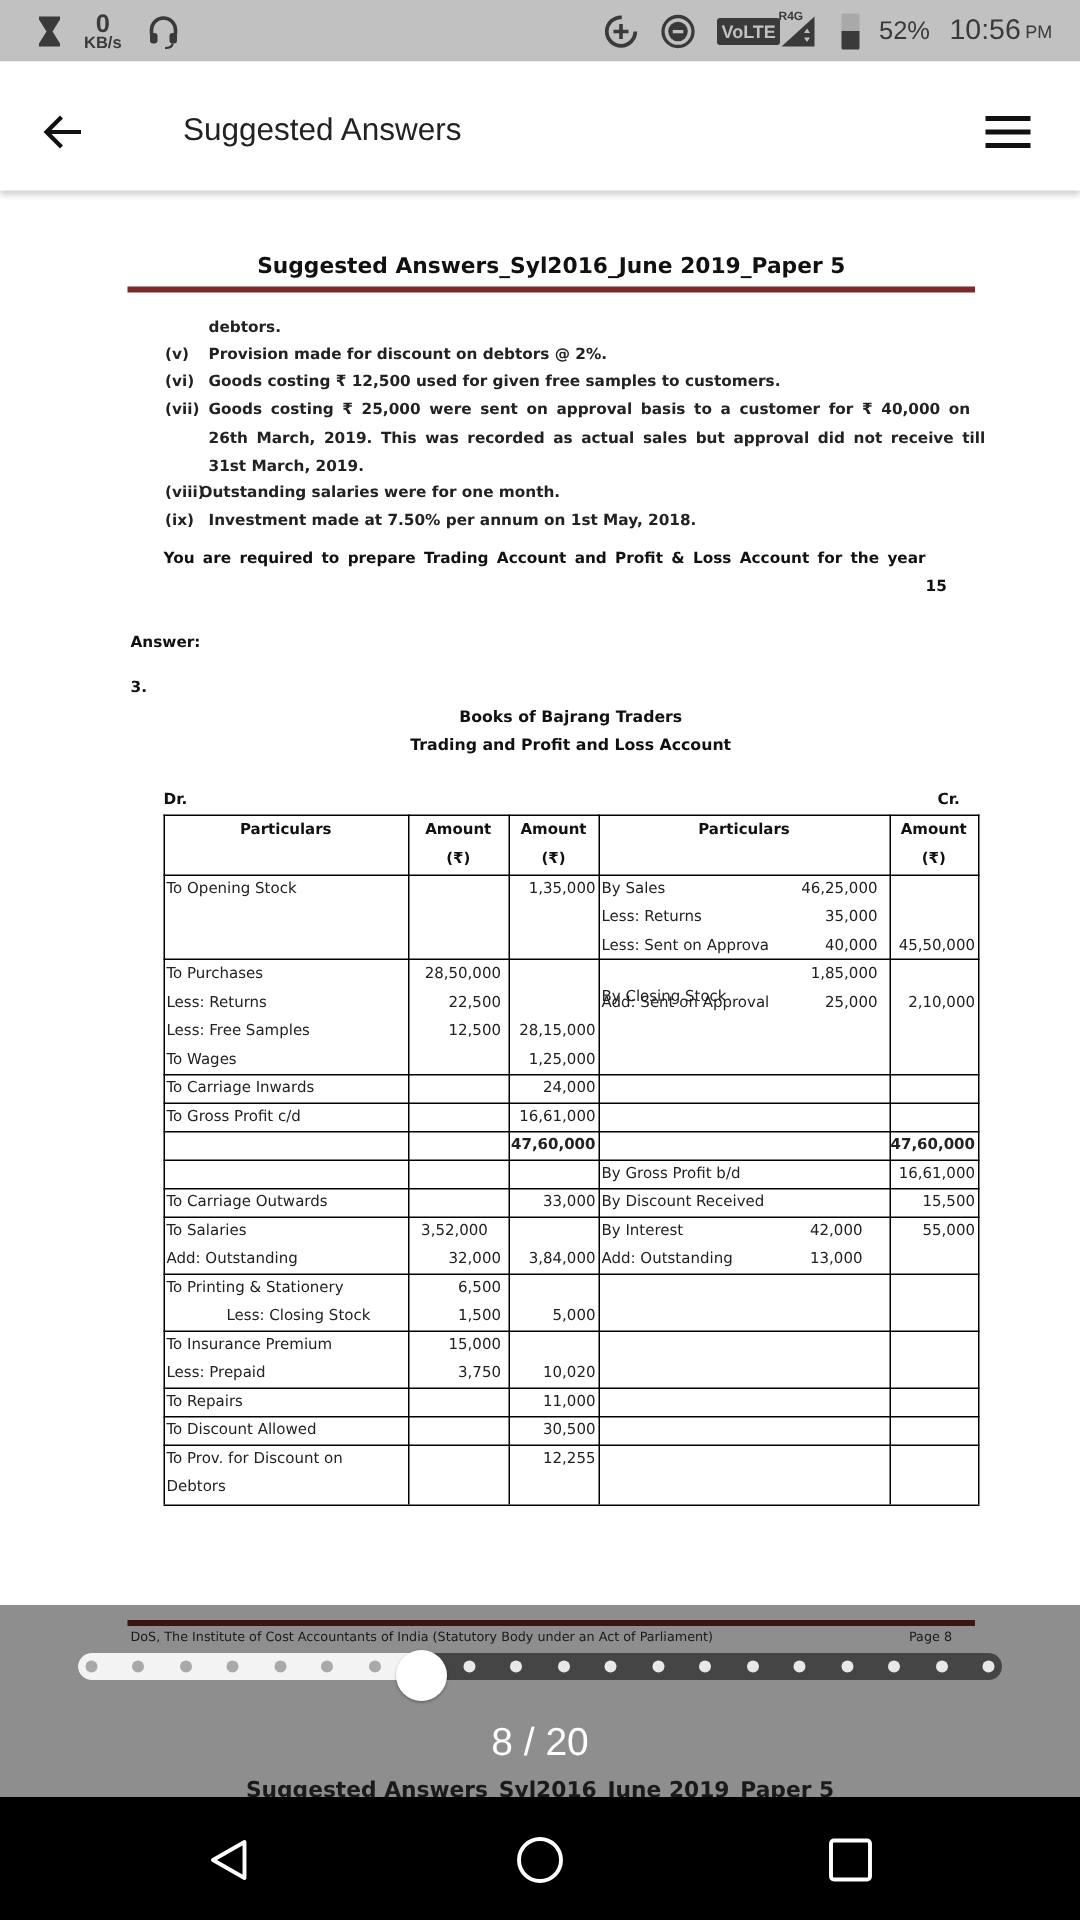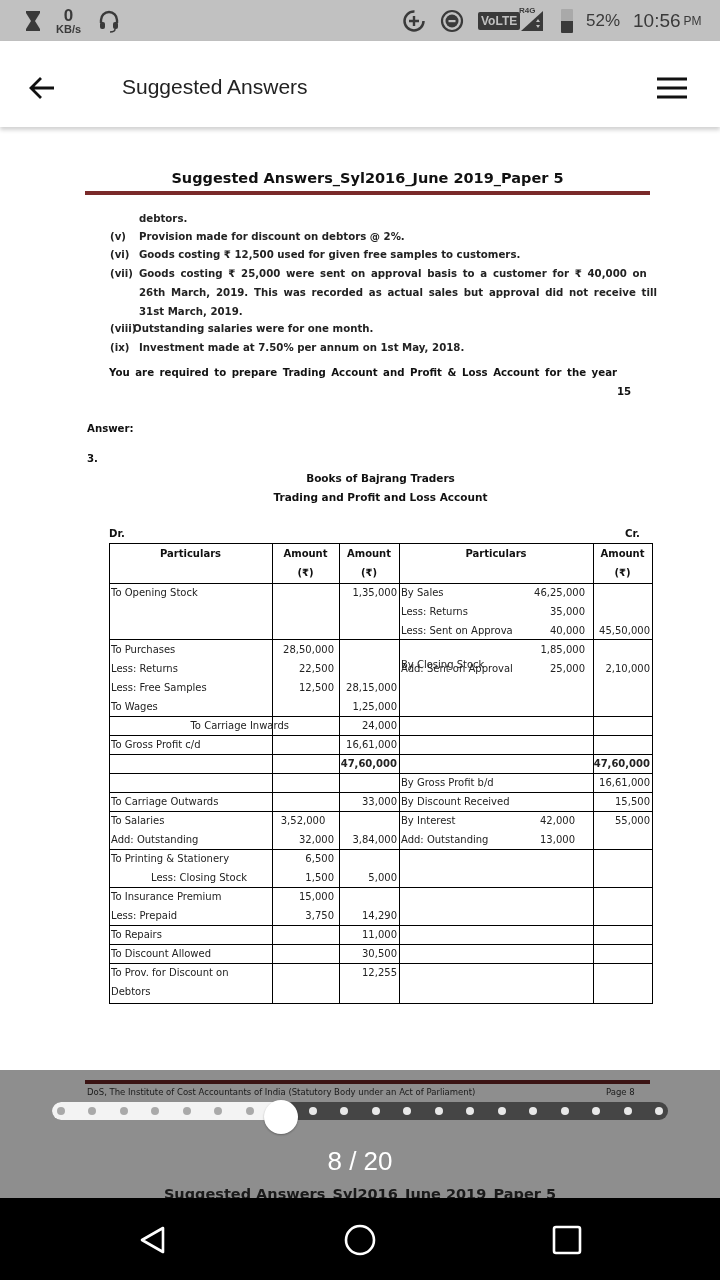--- a/index.html
+++ b/index.html
@@ -205,21 +205,21 @@
       <div class="cell r " style="left: 230px; top: 97px; width: 58px;"></div>
       <div class="cell" style="left: 2px; top: 116px; width: 160px;">Less: Returns</div>
       <div class="cell r" style="left: 163px; top: 116px; width: 62px;">22,500</div>
       <div class="cell r " style="left: 230px; top: 116px; width: 58px;"></div>
       <div class="cell" style="left: 2px; top: 135px; width: 160px;">Less: Free Samples</div>
       <div class="cell r" style="left: 163px; top: 135px; width: 62px;">12,500</div>
       <div class="cell r " style="left: 230px; top: 135px; width: 58px;">28,15,000</div>
       <div class="cell" style="left: 2px; top: 154px; width: 160px;">To Wages</div>
       <div class="cell r" style="left: 163px; top: 154px; width: 62px;"></div>
       <div class="cell r " style="left: 230px; top: 154px; width: 58px;">1,25,000</div>
-      <div class="cell" style="left: 20px; top: 173px; width: 160px; text-align: right;">To Carriage Inwards</div>
+      <div class="cell" style="left: 2px; top: 173px; width: 160px;">To Carriage Inwards</div>
       <div class="cell r" style="left: 163px; top: 173px; width: 62px;"></div>
       <div class="cell r " style="left: 230px; top: 173px; width: 58px;">24,000</div>
       <div class="cell" style="left: 2px; top: 192px; width: 160px;">To Gross Profit c/d</div>
       <div class="cell r" style="left: 163px; top: 192px; width: 62px;"></div>
       <div class="cell r " style="left: 230px; top: 192px; width: 58px;">16,61,000</div>
       <div class="cell" style="left: 2px; top: 211px; width: 160px;"></div>
       <div class="cell r" style="left: 163px; top: 211px; width: 62px;"></div>
       <div class="cell r b" style="left: 230px; top: 211px; width: 58px;">47,60,000</div>
       <div class="cell" style="left: 2px; top: 249px; width: 160px;">To Carriage Outwards</div>
       <div class="cell r" style="left: 163px; top: 249px; width: 62px;"></div>
@@ -234,21 +234,21 @@
       <div class="cell r" style="left: 163px; top: 306px; width: 62px;">6,500</div>
       <div class="cell r " style="left: 230px; top: 306px; width: 58px;"></div>
       <div class="cell" style="left: 2px; top: 325px; width: 160px; padding-left: 40px;">Less: Closing Stock</div>
       <div class="cell r" style="left: 163px; top: 325px; width: 62px;">1,500</div>
       <div class="cell r " style="left: 230px; top: 325px; width: 58px;">5,000</div>
       <div class="cell" style="left: 2px; top: 344px; width: 160px;">To Insurance Premium</div>
       <div class="cell r" style="left: 163px; top: 344px; width: 62px;">15,000</div>
       <div class="cell r " style="left: 230px; top: 344px; width: 58px;"></div>
       <div class="cell" style="left: 2px; top: 363px; width: 178px;">Less: Prepaid</div>
       <div class="cell r" style="left: 163px; top: 363px; width: 62px;">3,750</div>
-      <div class="cell r " style="left: 230px; top: 363px; width: 58px;">14,290</div>
+      <div class="cell r " style="left: 230px; top: 363px; width: 58px;">10,020</div>
       <div class="cell" style="left: 2px; top: 382px; width: 160px;">To Repairs</div>
       <div class="cell r" style="left: 163px; top: 382px; width: 62px;"></div>
       <div class="cell r " style="left: 230px; top: 382px; width: 58px;">11,000</div>
       <div class="cell" style="left: 2px; top: 401px; width: 160px;">To Discount Allowed</div>
       <div class="cell r" style="left: 163px; top: 401px; width: 62px;"></div>
       <div class="cell r " style="left: 230px; top: 401px; width: 58px;">30,500</div>
       <div class="cell" style="left: 2px; top: 420px; width: 160px;">To Prov. for Discount on</div>
       <div class="cell r" style="left: 163px; top: 420px; width: 62px;"></div>
       <div class="cell r " style="left: 230px; top: 420px; width: 58px;">12,255</div>
       <div class="cell" style="left: 2px; top: 439px; width: 160px;">Debtors</div>

